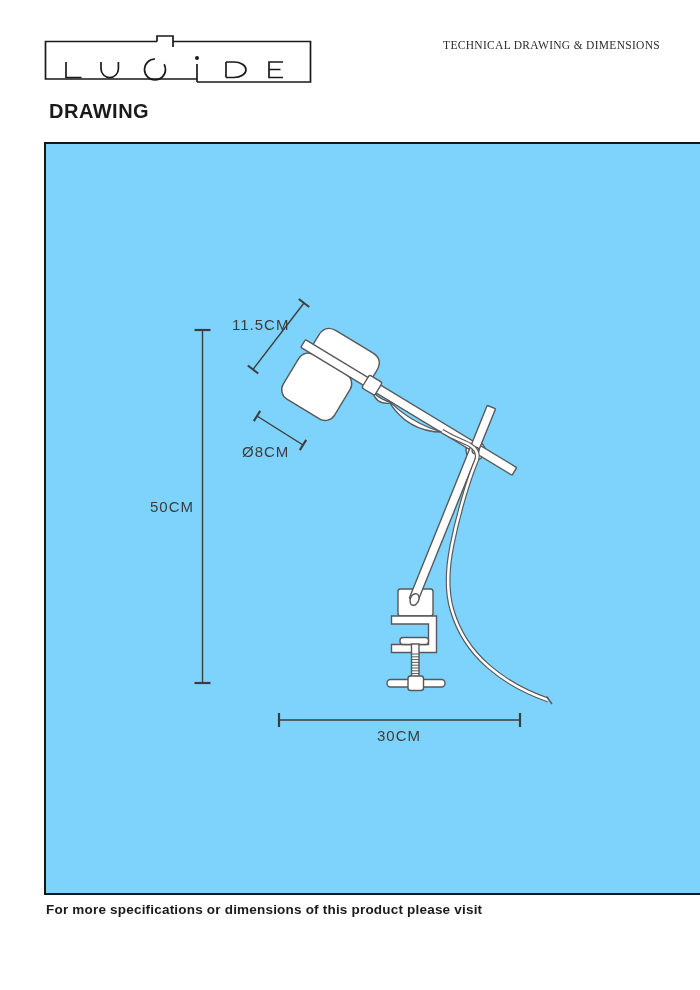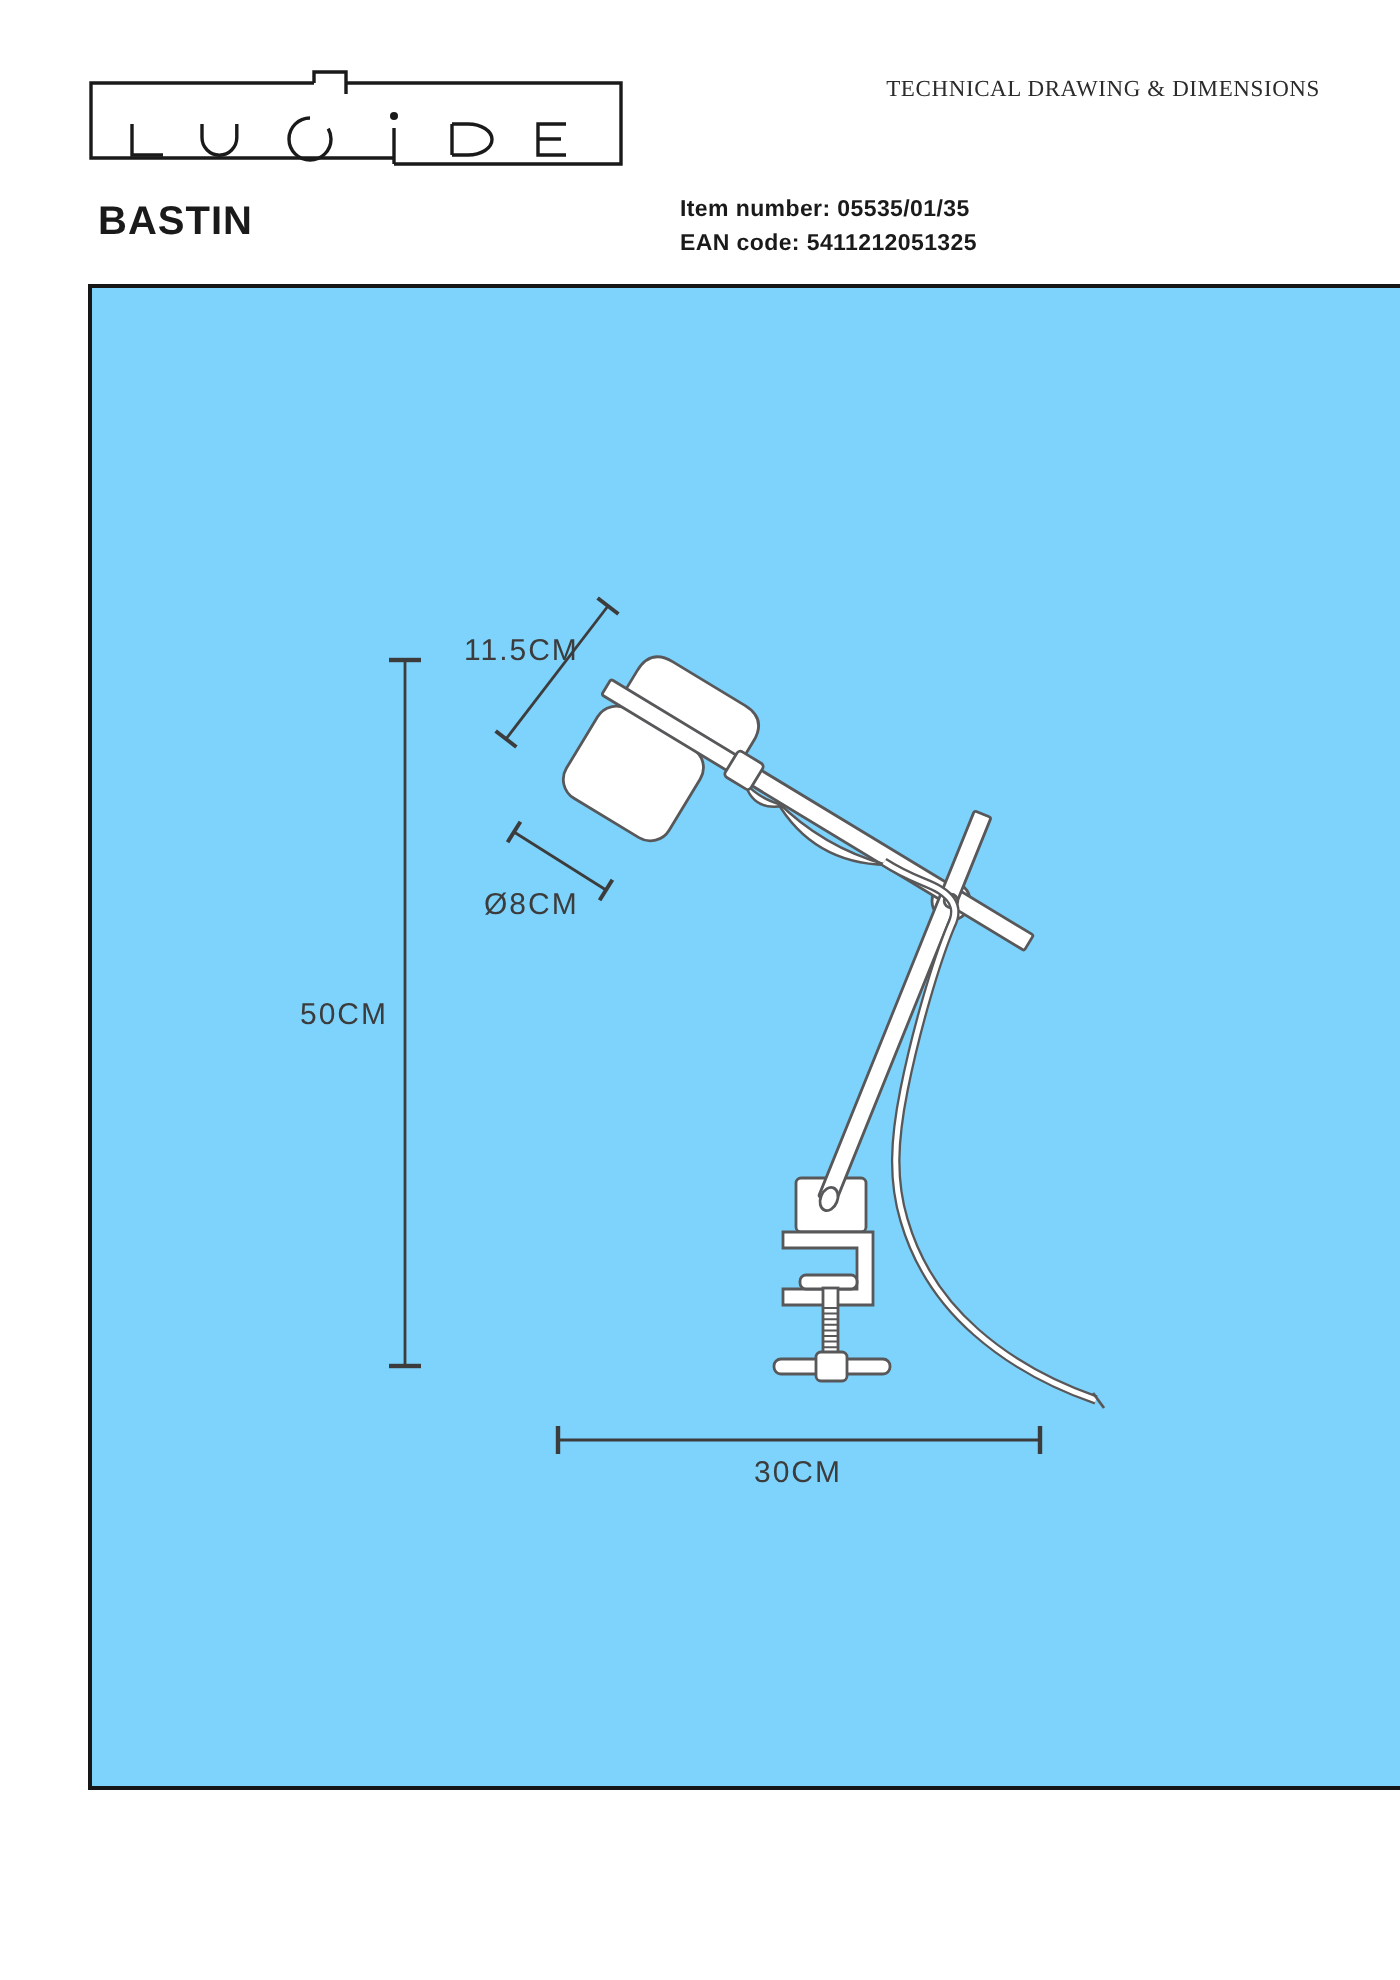--- a/index.html
+++ b/index.html
@@ -43,26 +43,22 @@
 
       <path d="M 153,31 V 49"></path>
 
       <path d="M 182,29 V 44.5 M 182,29 H 190 A 12,7.75 0 0 1 190,44.5 H 182"></path>
 
       <path d="M 239,29 H 225 V 44.5 H 239 M 225,36.5 H 236.5"></path>
     </g>
     <circle cx="153" cy="25" r="2" fill="#1a1a1a"></circle>
   </svg>
 
-  <div class="abs product-name">BASTIN</div>
+  <div class="abs product-name">DRAWING</div>
   <div class="abs doc-title">TECHNICAL DRAWING &amp; DIMENSIONS</div>
-  <div class="abs codes">
-    <div class="row"><span>Item number:</span>&nbsp;<span>05535/01/35</span></div>
-    <div class="row"><span>EAN code:</span>&nbsp;<span>5411212051325</span></div>
-  </div>
 
   <div class="abs drawing-frame">
     <svg width="610" height="749" viewBox="46 144 610 749">
 
       <g stroke="#3c3c3c" stroke-width="1.4" fill="none">
 
         <g>
           <line x1="202.5" y1="330" x2="202.5" y2="683"></line>
           <line x1="194.5" y1="330" x2="210.5" y2="330" stroke-width="2.2"></line>
           <line x1="194.5" y1="683" x2="210.5" y2="683" stroke-width="2.2"></line>
@@ -141,14 +137,15 @@
                 C 468,481 458,515 452,545
                 C 447,570 446,590 452,610
                 C 459,634 472,652 488,666
                 C 505,681 525,692 548,700"></path>
           <path stroke-width="1.4" d="M 546.5,696.5 L 552,704"></path>
         </g>
       </g>
     </svg>
   </div>
 
+  <div class="abs footer-note">For more specifications or dimensions of this product please visit</div>
 
 </div>
 
 </body></html>

